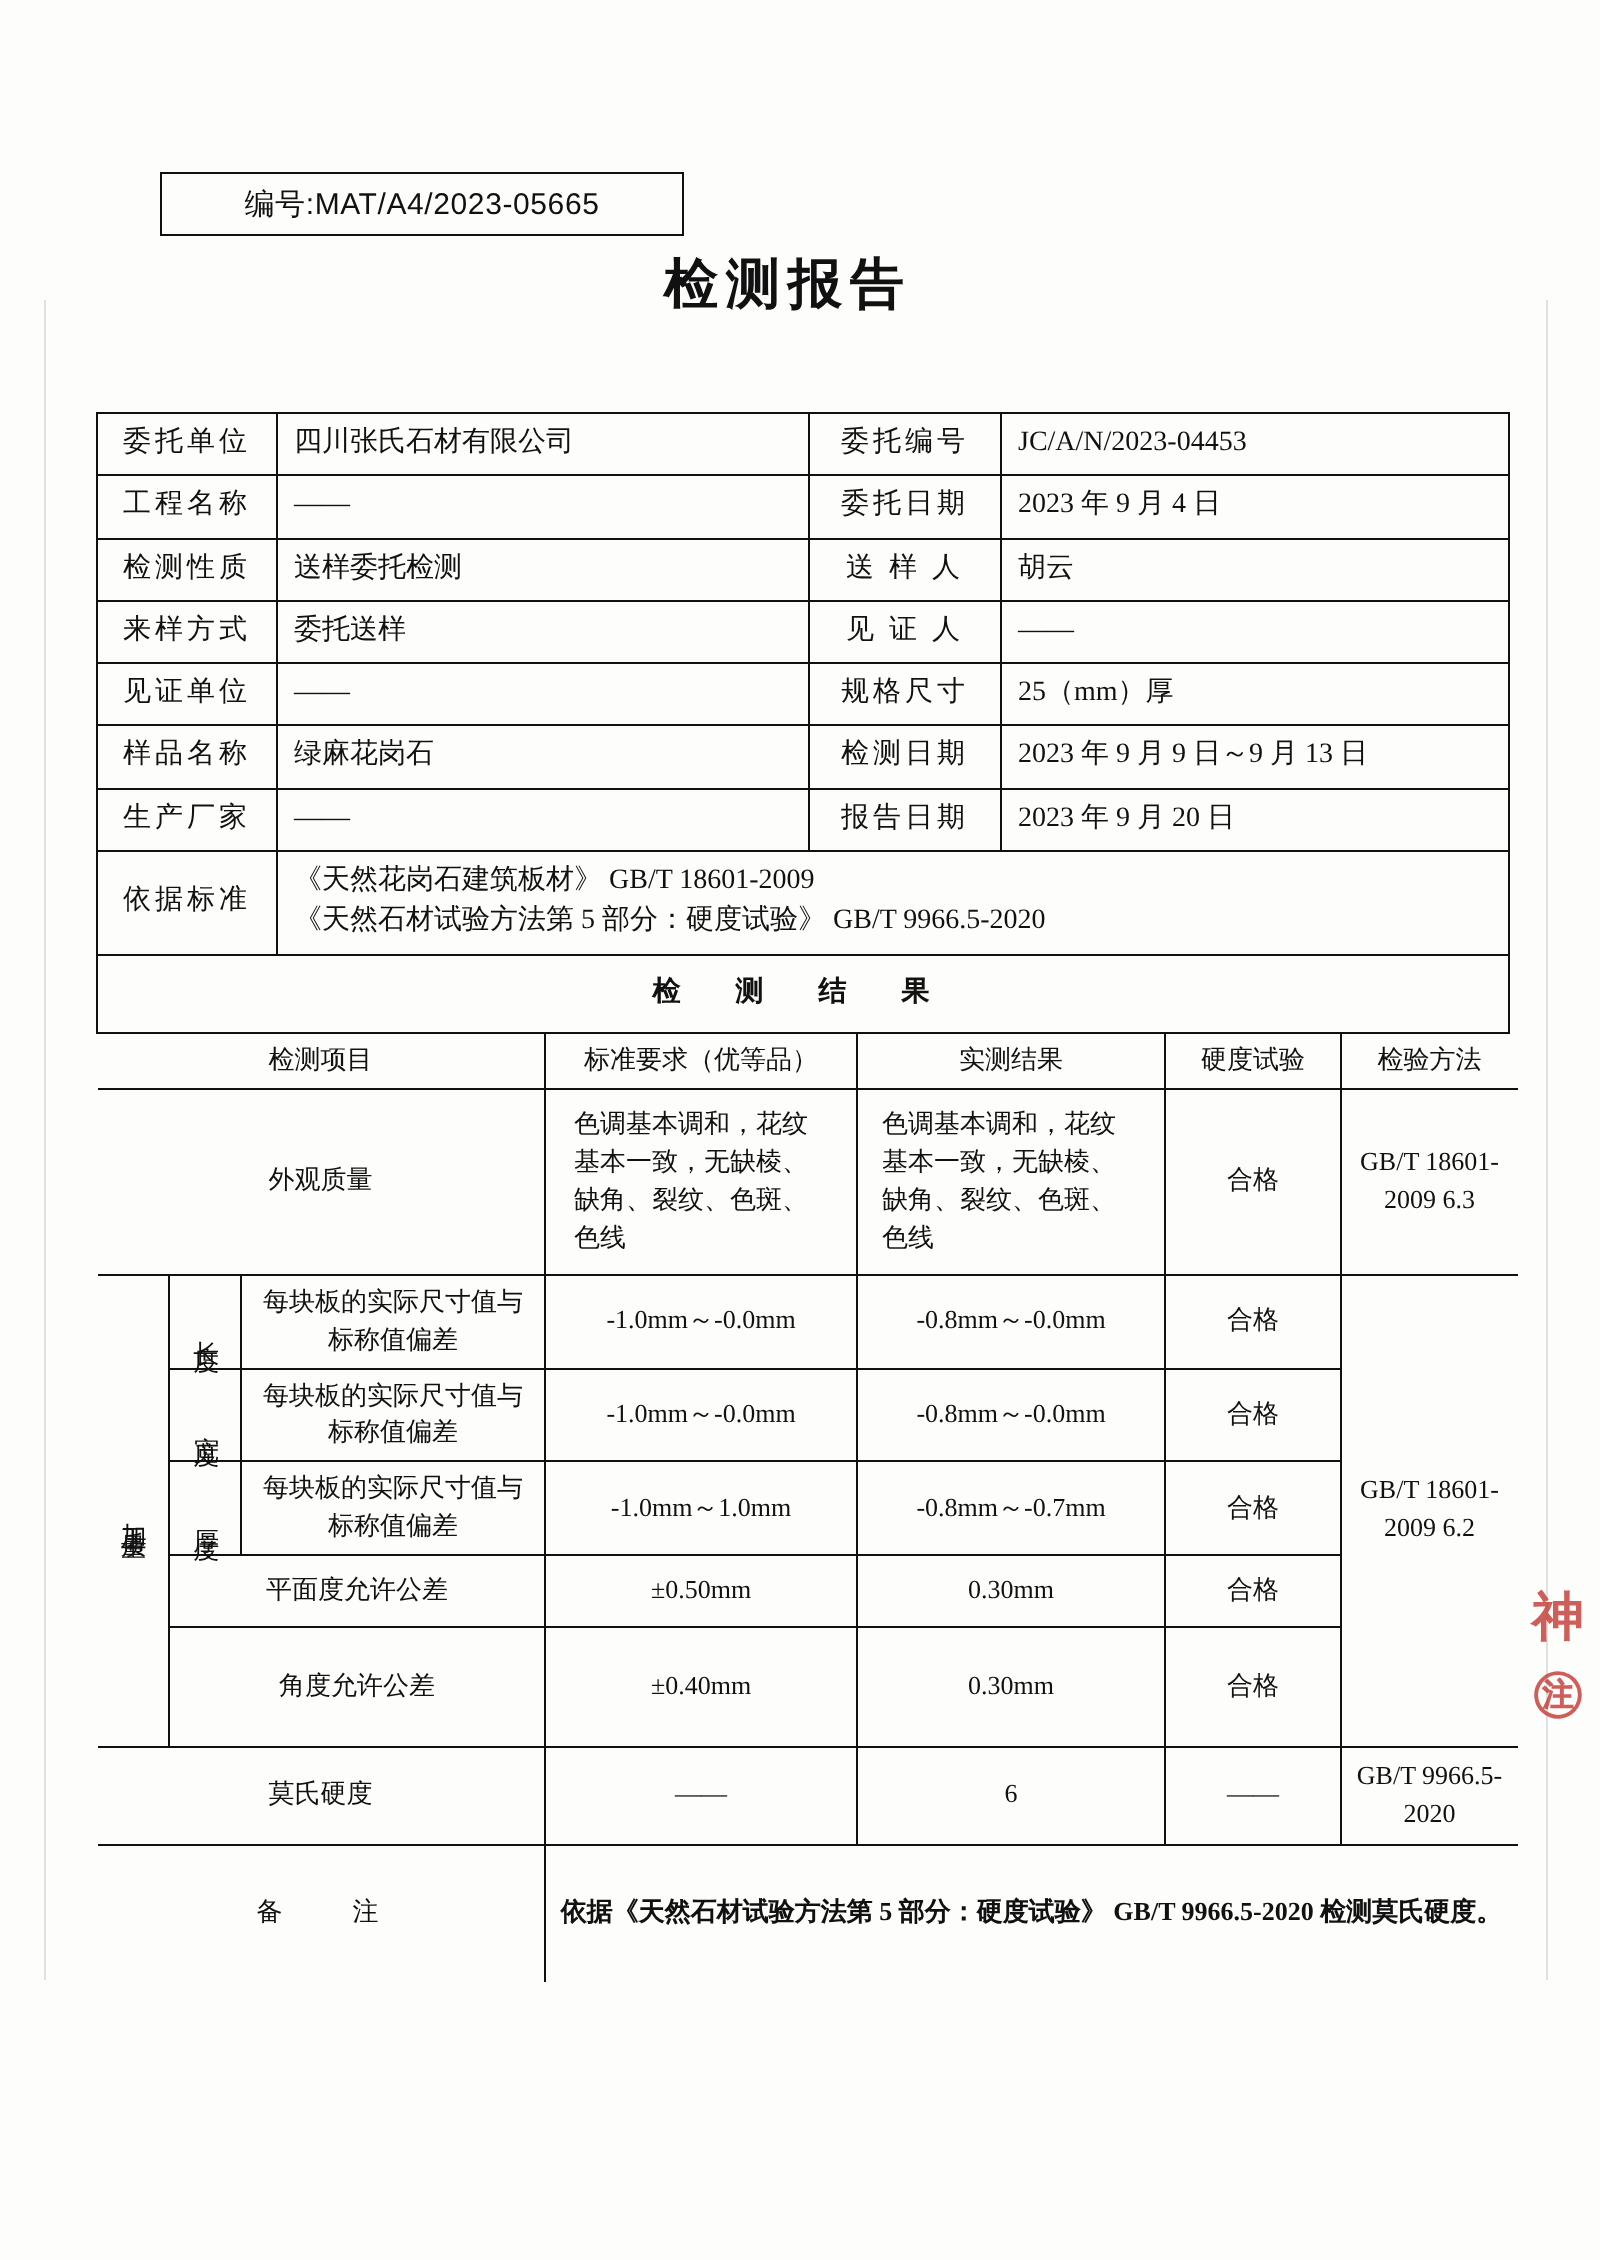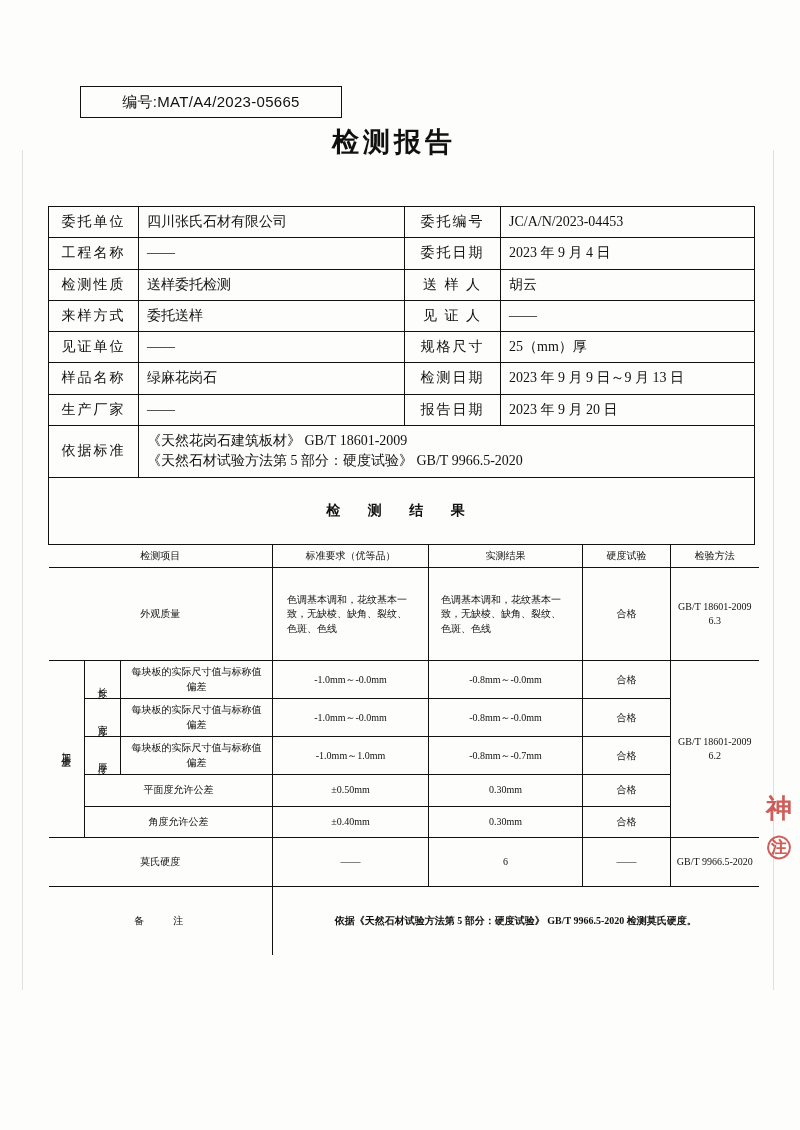--- a/index.html
+++ b/index.html
@@ -110,32 +110,32 @@
     padding-left: 12px;
   }
   .val-sm { font-size: 13px; }
 
   
   .results-title {
     text-align: center;
     font-size: 17px;
     font-weight: bold;
     letter-spacing: 12px;
-    padding: 23px 0 !important;
+    padding: 9px 0 !important;
   }
 
   
   table.res {
     width: 100%;
     border-collapse: collapse;
     table-layout: fixed;
   }
   table.res td {
     border: 1px solid #111;
-    font-size: 10px;
+    font-size: 13px;
     padding: 4px 5px;
     text-align: center;
     vertical-align: middle;
     line-height: 1.45;
   }
   .no-l { border-left: none !important; }
   .no-r { border-right: none !important; }
   .no-t { border-top: none !important; }
   .no-b { border-bottom: none !important; }
 
@@ -330,21 +330,21 @@
                 <td class="mono">-0.8mm～-0.7mm</td>
                 <td>合格</td>
               </tr>
               <tr>
                 <td colspan="2" style="padding:8px 6px">平面度允许公差</td>
                 <td class="mono">±0.50mm</td>
                 <td class="mono">0.30mm</td>
                 <td>合格</td>
               </tr>
               <tr>
-                <td colspan="2" style="padding:8px 6px">角度允许公差</td>
+                <td colspan="2" style="padding:20px 6px">角度允许公差</td>
                 <td class="mono">±0.40mm</td>
                 <td class="mono">0.30mm</td>
                 <td>合格</td>
               </tr>
 
               <tr>
                 <td class="no-l" colspan="3" style="height:40px">莫氏硬度</td>
                 <td>——</td>
                 <td>6</td>
                 <td>——</td>

